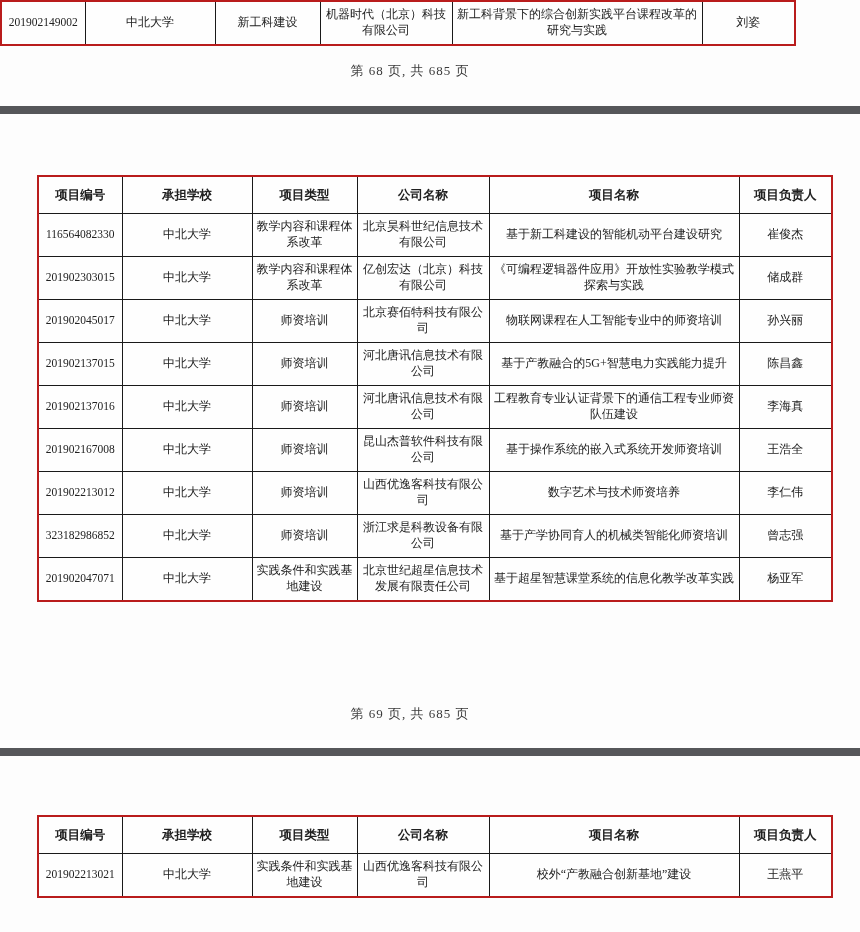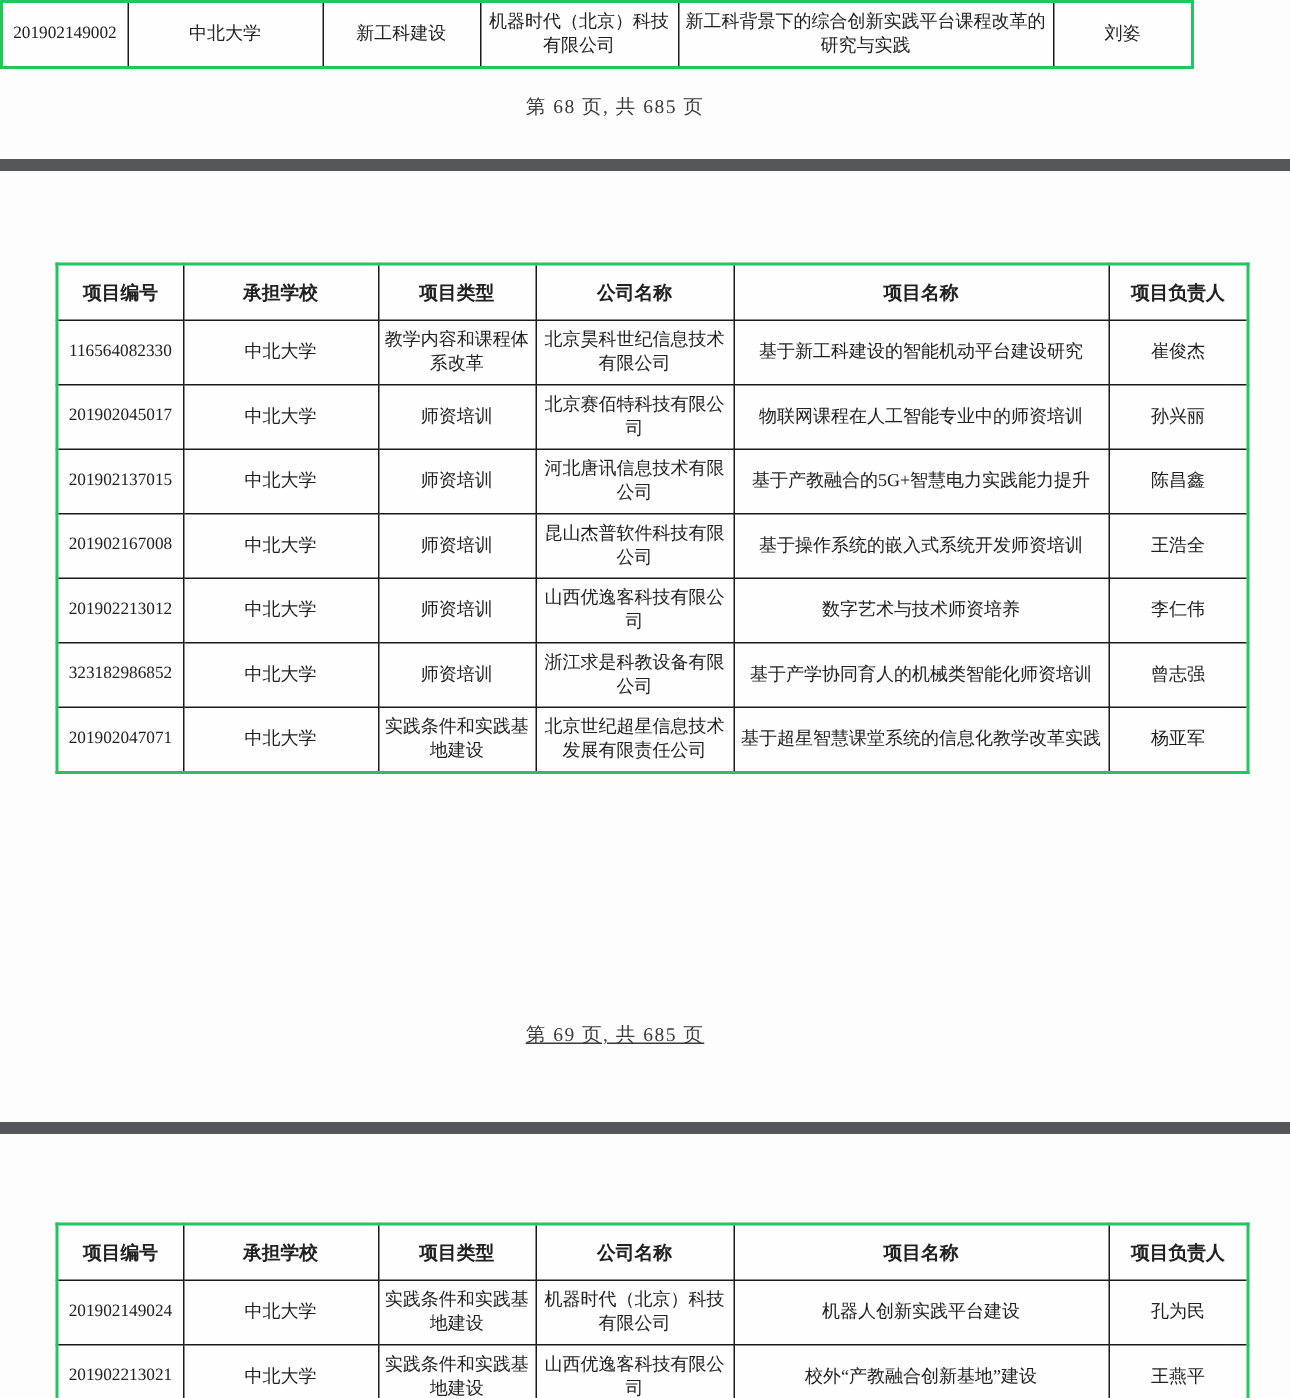--- a/index.html
+++ b/index.html
@@ -26,21 +26,21 @@
     font-size: 13px;
     color: #3a3a3a;
     letter-spacing: 1px;
   }
 
   
   table.doc {
     border-collapse: collapse;
     table-layout: fixed;
     width: 794px;
-    border: 2px solid #22c55e;
+    border: 2px solid #b91c1c;
     background: #fefefe;
   }
   table.doc th, table.doc td {
     border: 1px solid #1a1a1a;
     text-align: center;
     vertical-align: middle;
     padding: 2px 4px;
     font-size: 12px;
     line-height: 1.32;
     overflow: hidden;
@@ -122,34 +122,50 @@
     <tbody>
         <tr>
     <td>116564082330</td>
     <td>中北大学</td>
     <td>教学内容和课程体系改革</td>
     <td>北京昊科世纪信息技术有限公司</td>
     <td>基于新工科建设的智能机动平台建设研究</td>
     <td>崔俊杰</td>
   </tr>
         <tr>
+    <td>201902303015</td>
+    <td>中北大学</td>
+    <td>教学内容和课程体系改革</td>
+    <td>亿创宏达（北京）科技有限公司</td>
+    <td>《可编程逻辑器件应用》开放性实验教学模式探索与实践</td>
+    <td>储成群</td>
+  </tr>
+        <tr>
     <td>201902045017</td>
     <td>中北大学</td>
     <td>师资培训</td>
     <td>北京赛佰特科技有限公司</td>
     <td>物联网课程在人工智能专业中的师资培训</td>
     <td>孙兴丽</td>
   </tr>
         <tr>
     <td>201902137015</td>
     <td>中北大学</td>
     <td>师资培训</td>
     <td>河北唐讯信息技术有限公司</td>
     <td>基于产教融合的5G+智慧电力实践能力提升</td>
     <td>陈昌鑫</td>
+  </tr>
+        <tr>
+    <td>201902137016</td>
+    <td>中北大学</td>
+    <td>师资培训</td>
+    <td>河北唐讯信息技术有限公司</td>
+    <td>工程教育专业认证背景下的通信工程专业师资队伍建设</td>
+    <td>李海真</td>
   </tr>
         <tr>
     <td>201902167008</td>
     <td>中北大学</td>
     <td>师资培训</td>
     <td>昆山杰普软件科技有限公司</td>
     <td>基于操作系统的嵌入式系统开发师资培训</td>
     <td>王浩全</td>
   </tr>
         <tr>
@@ -173,21 +189,21 @@
     <td>中北大学</td>
     <td>实践条件和实践基地建设</td>
     <td>北京世纪超星信息技术发展有限责任公司</td>
     <td>基于超星智慧课堂系统的信息化教学改革实践</td>
     <td>杨亚军</td>
   </tr>
       </tbody>
   </table>
 </div>
 
-<div class="abs page-footer" style="top:681px;text-decoration:underline;">第 69 页, 共 685 页</div>
+<div class="abs page-footer" style="top:705px;">第 69 页, 共 685 页</div>
 
 <div class="abs divider" style="top:748px;"></div>
 
 <div class="abs" style="top:815px; left:37px;">
   <table class="doc">
     <colgroup>
         <col class="c1">
         <col class="c2">
         <col class="c3">
         <col class="c4">
@@ -199,28 +215,20 @@
         <th>项目编号</th>
         <th>承担学校</th>
         <th>项目类型</th>
         <th>公司名称</th>
         <th>项目名称</th>
         <th>项目负责人</th>
       </tr>
     </thead>
     <tbody>
         <tr>
-    <td>201902149024</td>
-    <td>中北大学</td>
-    <td>实践条件和实践基地建设</td>
-    <td>机器时代（北京）科技有限公司</td>
-    <td>机器人创新实践平台建设</td>
-    <td>孔为民</td>
-  </tr>
-        <tr>
     <td>201902213021</td>
     <td>中北大学</td>
     <td>实践条件和实践基地建设</td>
     <td>山西优逸客科技有限公司</td>
     <td>校外“产教融合创新基地”建设</td>
     <td>王燕平</td>
   </tr>
       </tbody>
 
   </table>

